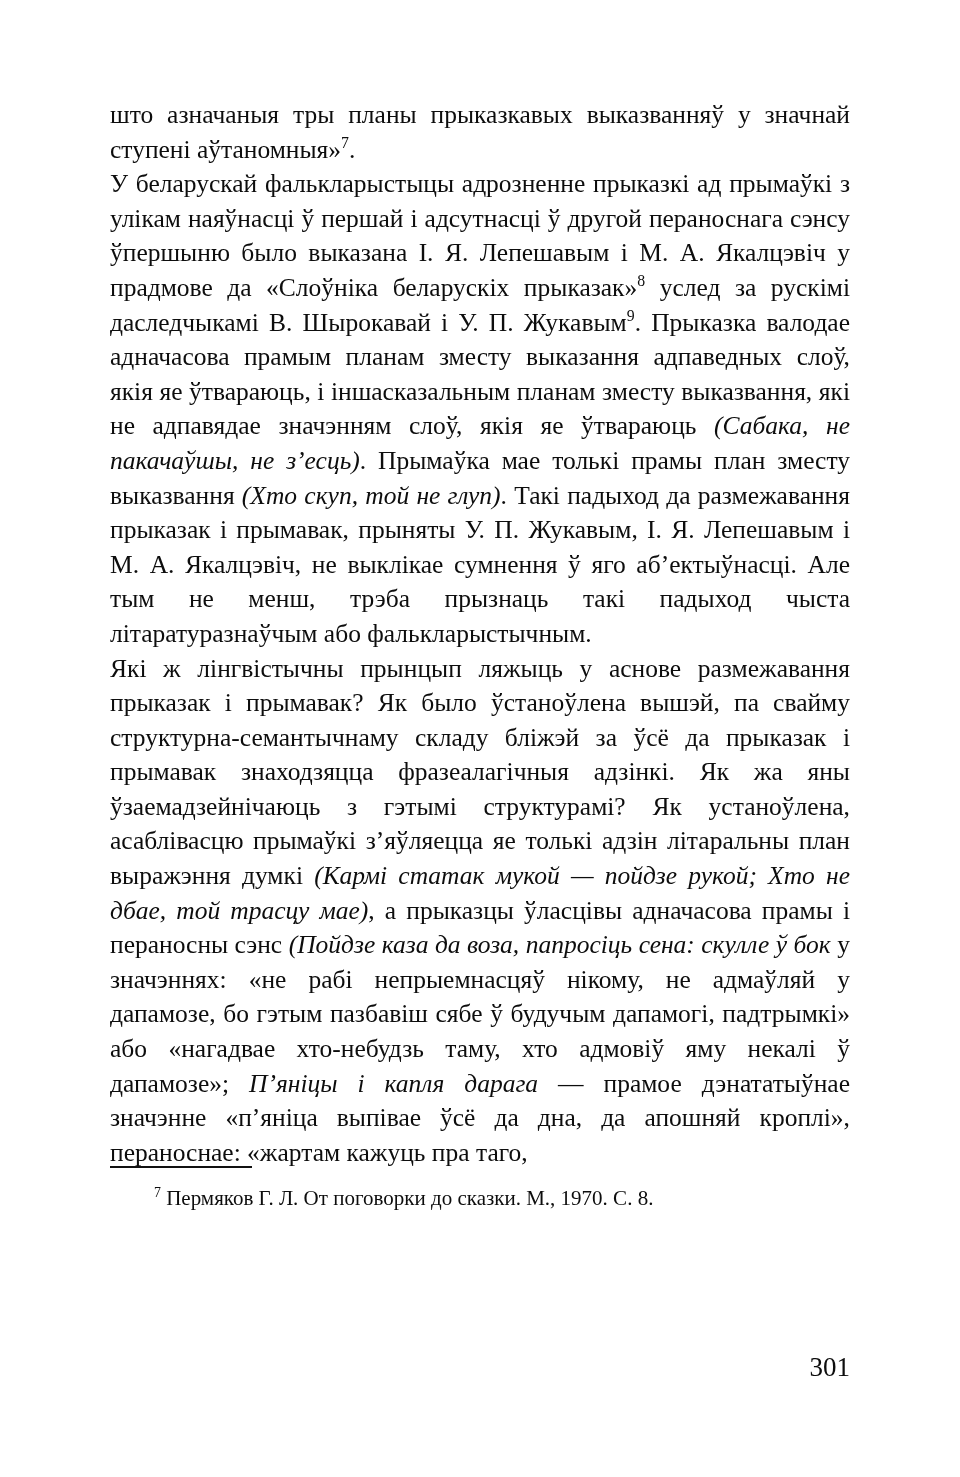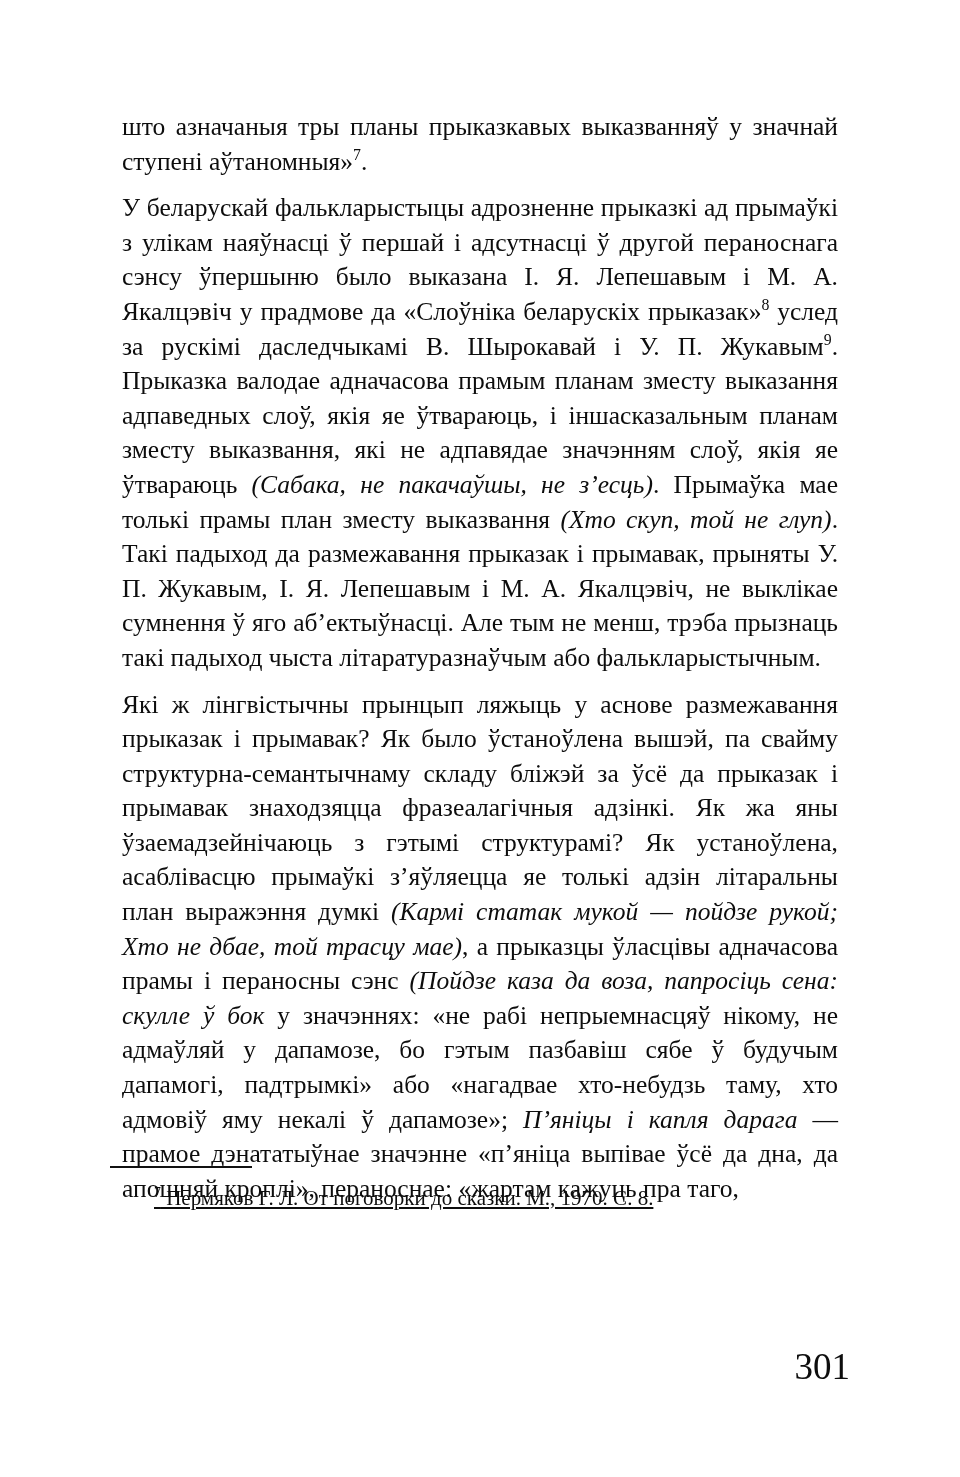--- a/index.html
+++ b/index.html
@@ -21,21 +21,21 @@
     width: 960px;
     height: 1477px;
   }
   #body-block {
     position: absolute;
     left: 110px;
     top: 98px;
     width: 740px;
   }
   .para {
-    margin: 12px;
+    margin: 0;
     font-size: 25.5px;
     line-height: 34.6px;
     text-align: justify;
     text-justify: inter-word;
     hyphens: manual;
     letter-spacing: 0px;
     word-spacing: 0px;
   }
   .para + .para {
     text-indent: 0;
@@ -65,33 +65,32 @@
     top: 1184px;
     width: 740px;
   }
   .fn {
     margin: 0;
     font-size: 21px;
     line-height: 28.4px;
     text-align: justify;
     text-justify: inter-word;
     text-indent: 44px;
-    text-decoration: underline;
   }
   .fn sup {
     font-size: 0.66em;
     vertical-align: 0.58em;
   }
   #page-number {
     position: absolute;
     left: 0;
     top: 1352px;
     width: 850px;
     text-align: right;
-    font-size: 37px;
+    font-size: 27px;
     line-height: 30px;
   }
 </style>
 </head>
 <body>
 
 <div id="page">
 
   <div id="body-block">
     <p class="para"><span>што азначаныя тры планы прыказкавых выказванняў у значнай ступені аўтаномныя»</span><sup>7</sup><span>.</span></p>

